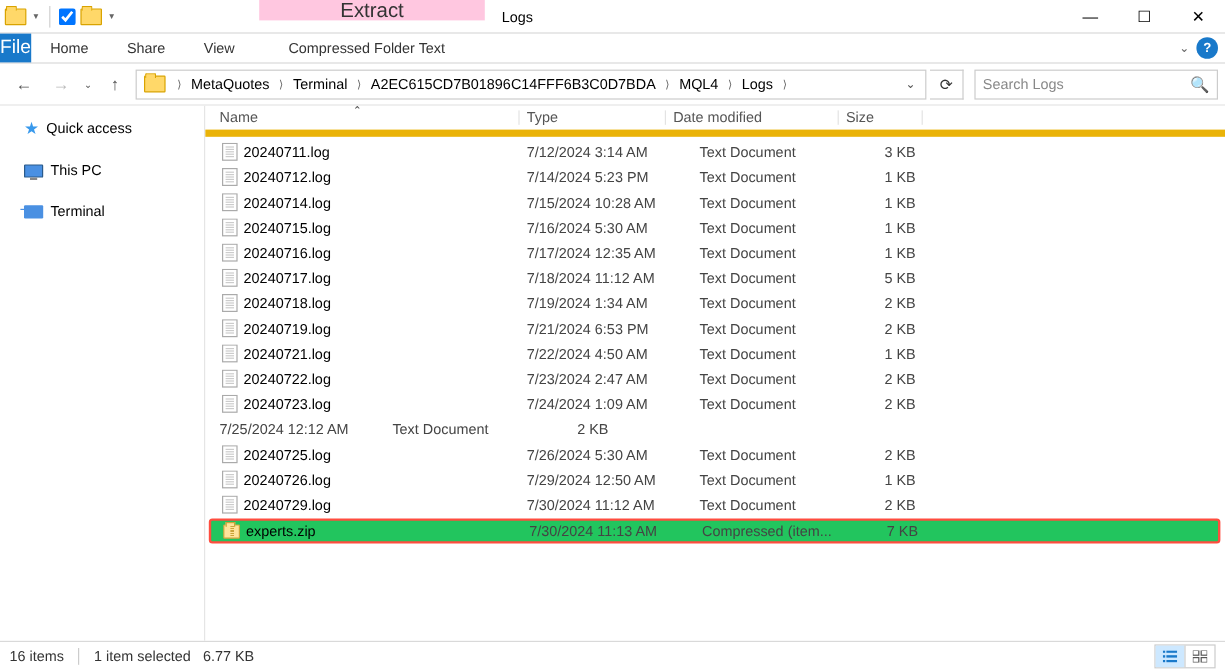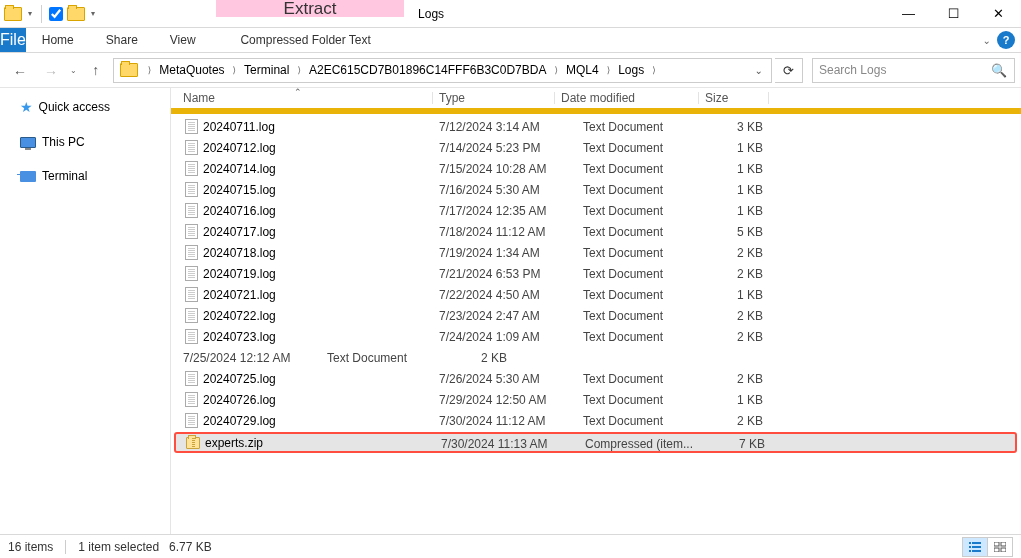--- a/index.html
+++ b/index.html
@@ -63,21 +63,21 @@
   .col-h { padding: 0 6px; display: flex; align-items: center; height: 100%; position: relative; }
   .col-h.name { width: 256px; }
   .col-h.date { width: 144px; }
   .col-h.type { width: 122px; }
   .col-h.size { width: 70px; justify-content: flex-start; }
   .col-sep { position: absolute; right: 0; top: 4px; bottom: 4px; width: 1px; background: #e3e3e3; }
   .sort-arrow { position: absolute; left: 117px; top: -1px; font-size: 9px; color: #555; }
 
   .file-list { flex: 1; overflow: auto; padding-top: 2px; }
   .file-row { display: flex; align-items: center; height: 21px; padding-left: 6px; }
-  .file-row.selected { background: #e5e5e5; align-items: flex-end; }
+  .file-row.selected { background: #22c55e; }
   .file-row.highlighted-wrap { border: 2px solid #ff4d3f; border-radius: 3px; margin: 1px 4px 1px 3px; padding-left: 3px; }
   .cell { padding: 0 6px; overflow: hidden; white-space: nowrap; text-overflow: ellipsis; }
   .cell.name { width: 256px; display: flex; align-items: center; gap: 4px; color: #000; }
   .cell.date { width: 144px; color: #444; }
   .cell.type { width: 122px; color: #444; }
   .cell.size { width: 70px; text-align: right; color: #444; }
   .file-icon { width: 16px; height: 16px; display: inline-flex; align-items: center; justify-content: center; flex-shrink: 0; }
   .txt-icon { width: 13px; height: 15px; background: #fff; border: 1px solid #aaa; position: relative; }
   .txt-icon::before { content: ""; position: absolute; top: 2px; left: 2px; right: 2px; height: 1px; background: #ccc; box-shadow: 0 2px 0 #ccc, 0 4px 0 #ccc, 0 6px 0 #ccc, 0 8px 0 #ccc; }
   .zip-icon { width: 14px; height: 12px; background: #ffe39b; border: 1px solid #caa43a; position: relative; border-radius: 1px; }

